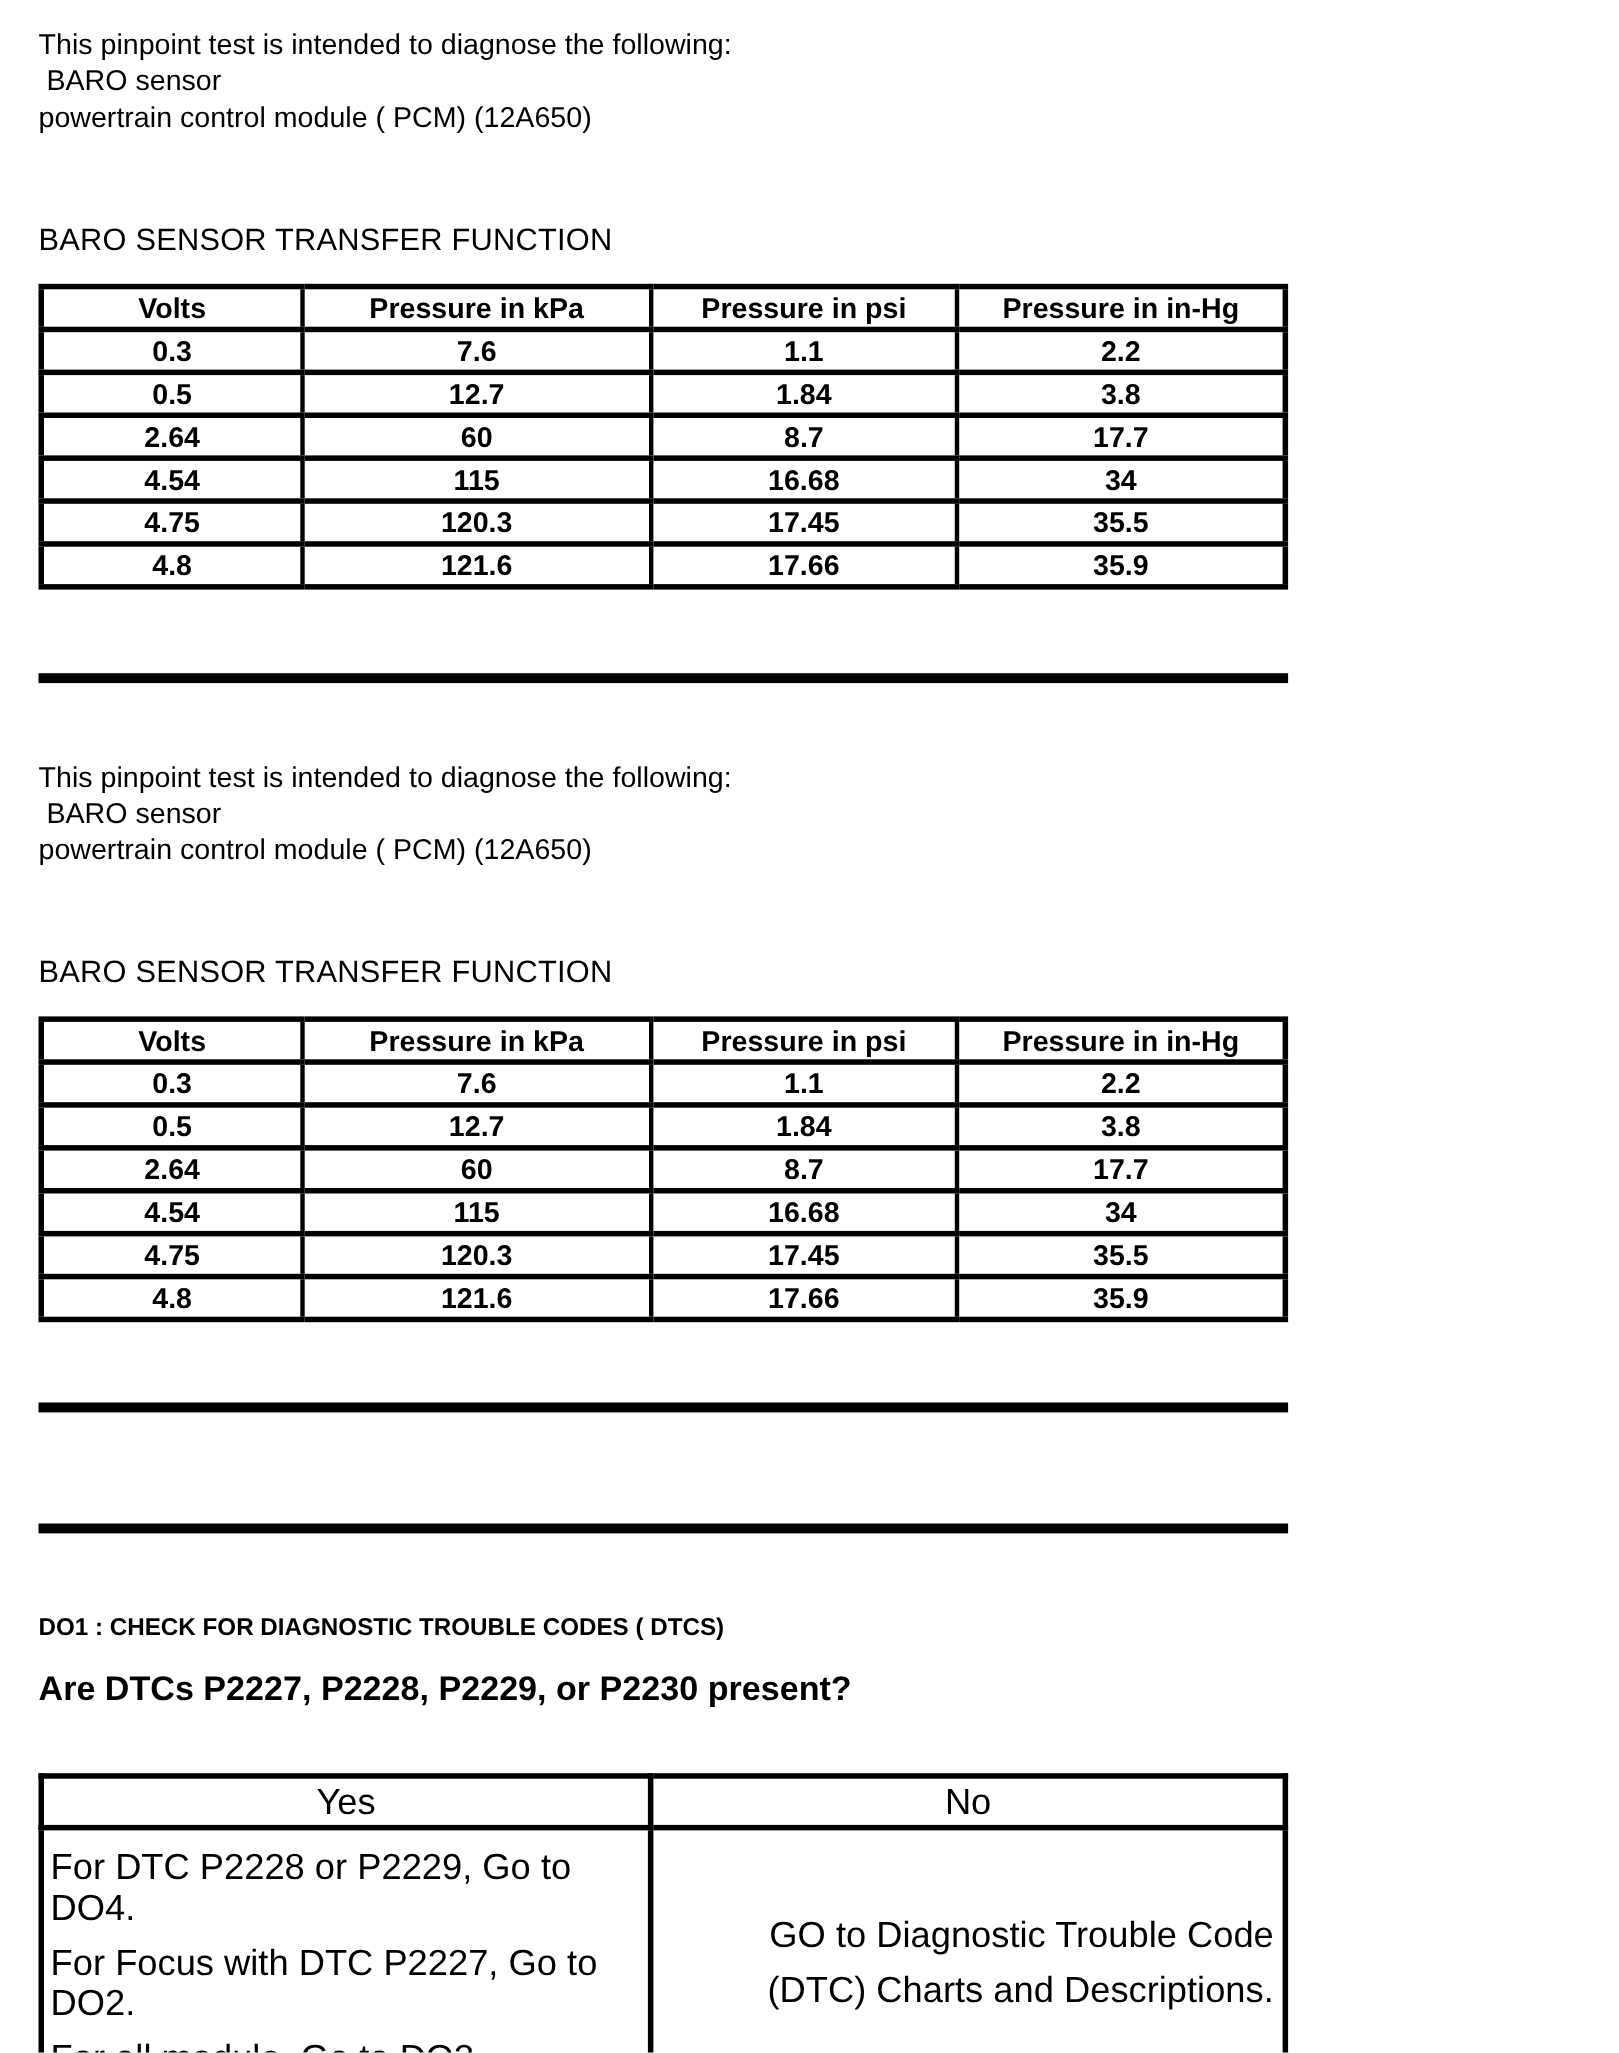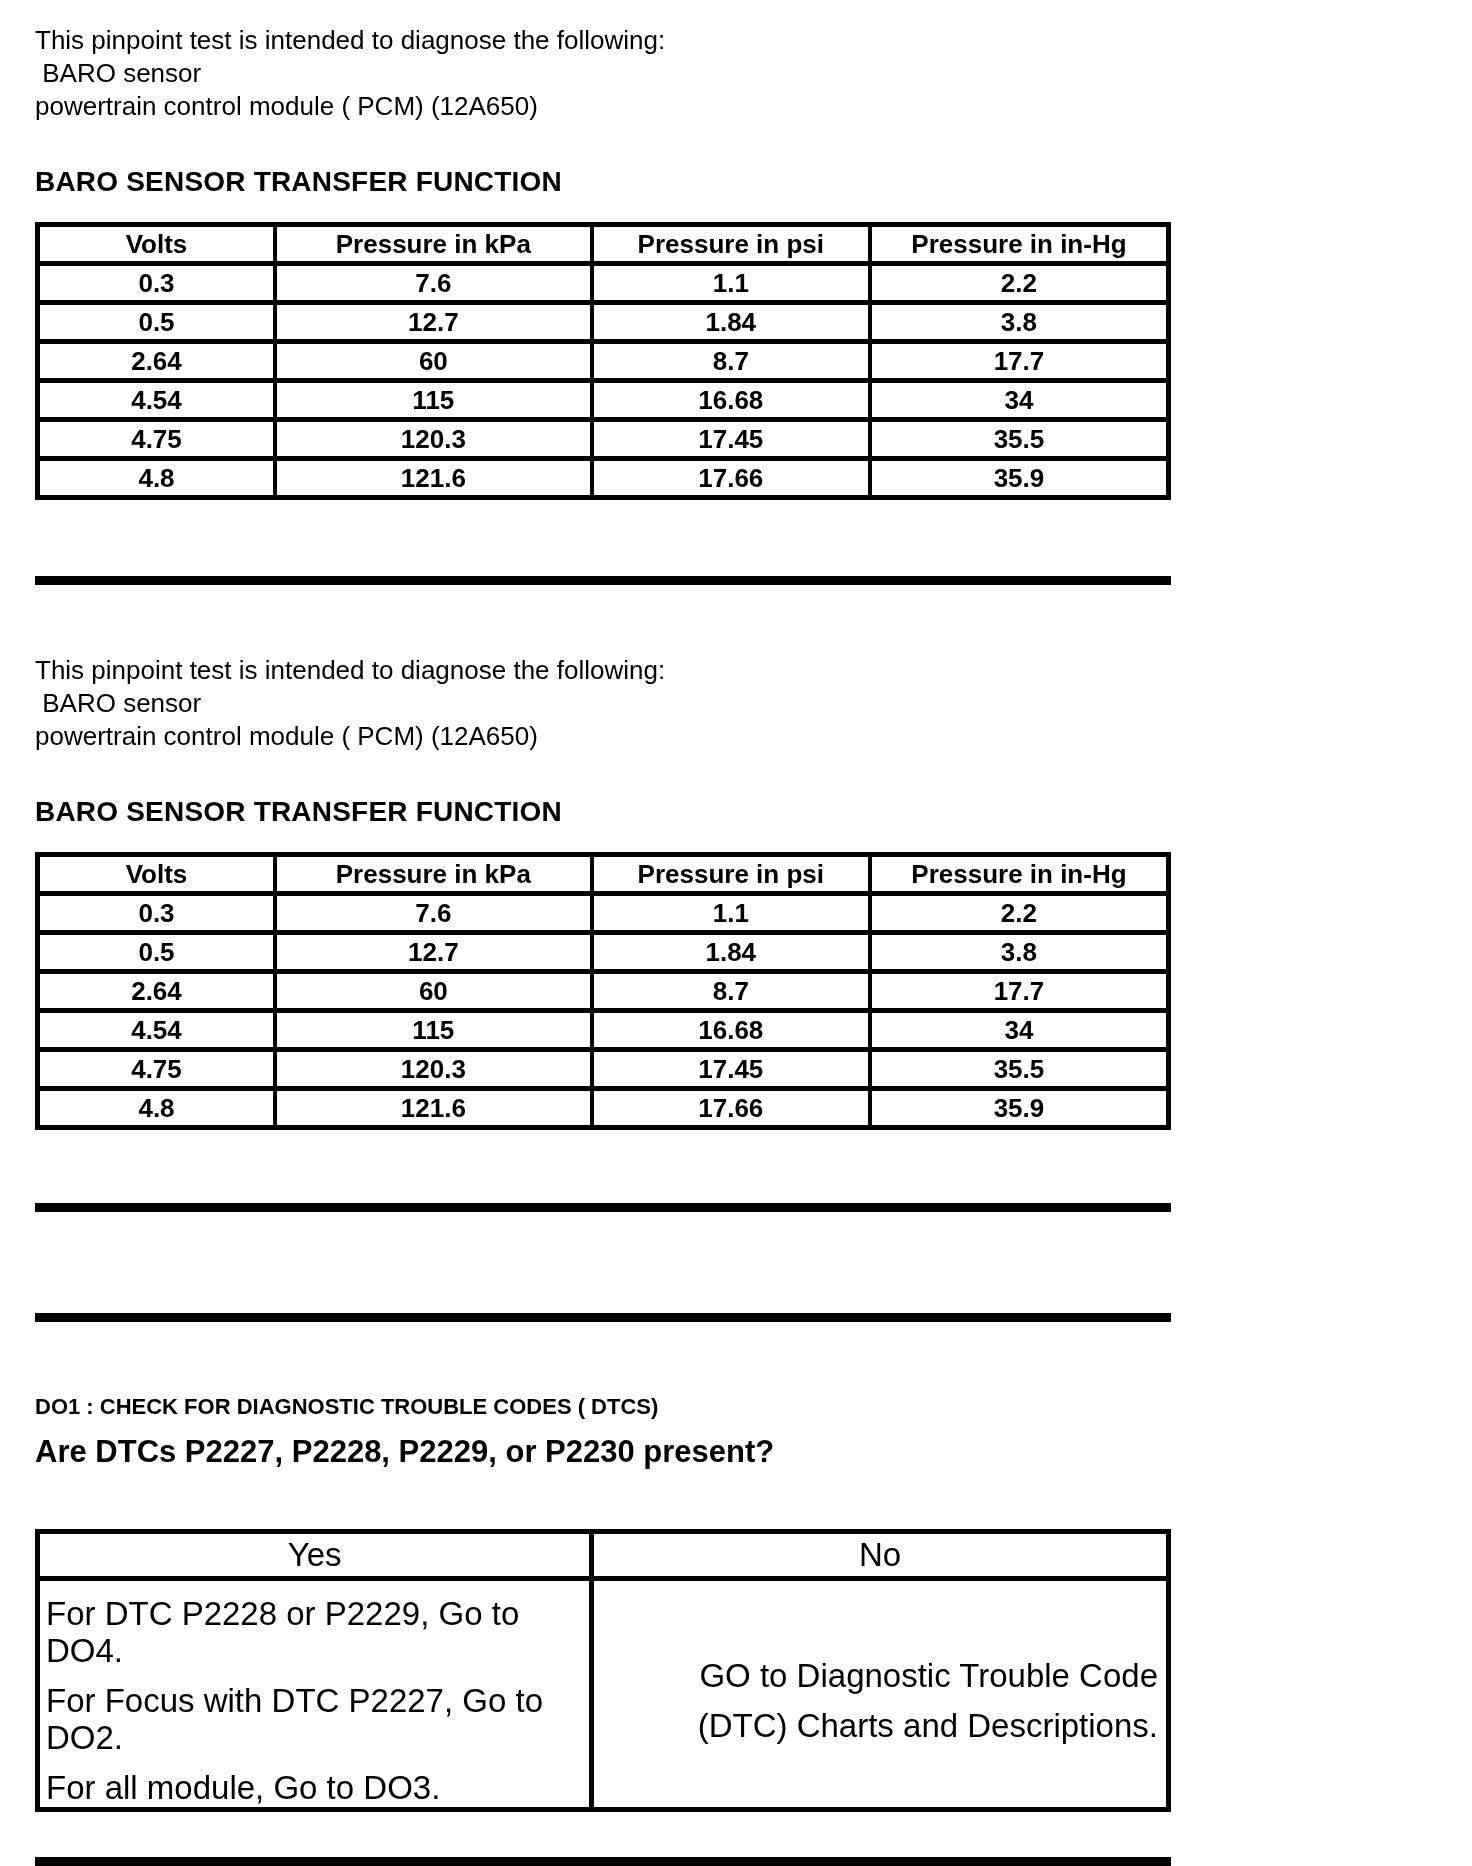--- a/index.html
+++ b/index.html
@@ -16,24 +16,24 @@
   
   .intro { margin-top: 24px; }
   .intro-line {
     font-size: 26px;
     line-height: 33px;
     white-space: pre-wrap;
   }
 
   
   .section-heading {
-    margin-top: 40px;
+    margin-top: 76px;
     font-size: 28px;
     line-height: 38px;
-    font-weight: bold;
+    font-weight: normal;
     letter-spacing: 0.2px;
   }
 
   
   table { border-collapse: collapse; width: 100%; table-layout: fixed; }
   .transfer-table { margin-top: 21px; }
   .transfer-table th, .transfer-table td {
     border: 5px solid #000000;
     border-left-width: 4px;
     border-right-width: 4px;
@@ -57,21 +57,21 @@
   .rule-bottom { margin-top: 45px; }
 
   
   .step-title {
     margin-top: 68px;
     font-size: 22px;
     line-height: 34px;
     font-weight: bold;
   }
   .step-question {
-    margin-top: 9px;
+    margin-top: 20px;
     font-size: 31px;
     line-height: 38px;
     font-weight: bold;
   }
 
   
   .decision-table { margin-top: 58px; border: 5px solid #000; }
   .decision-table th, .decision-table td {
     border: 5px solid #000000;
     font-size: 33px;

